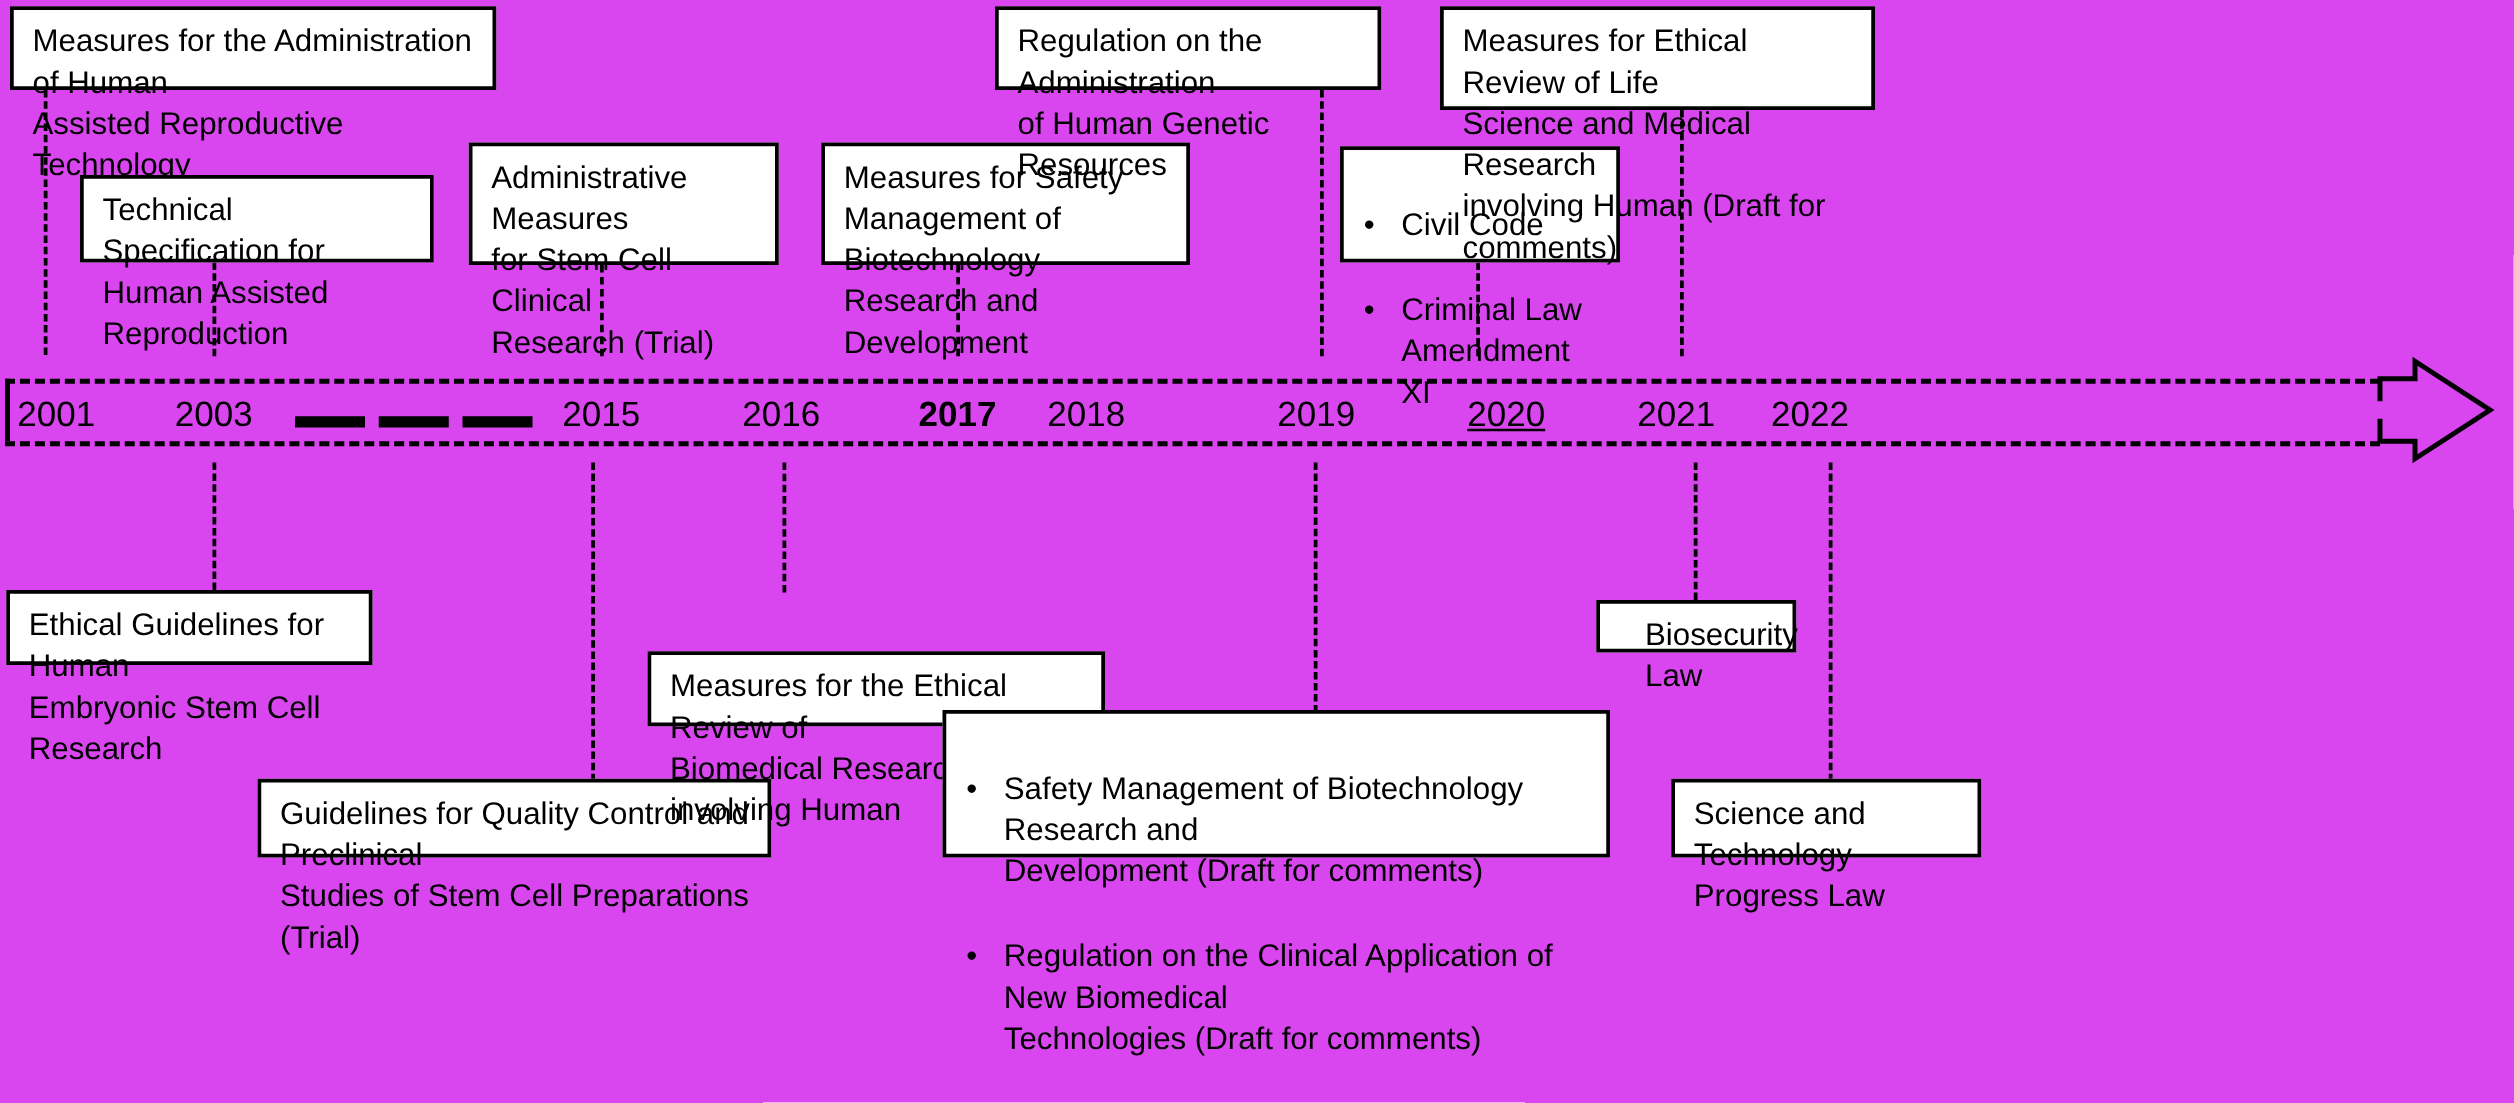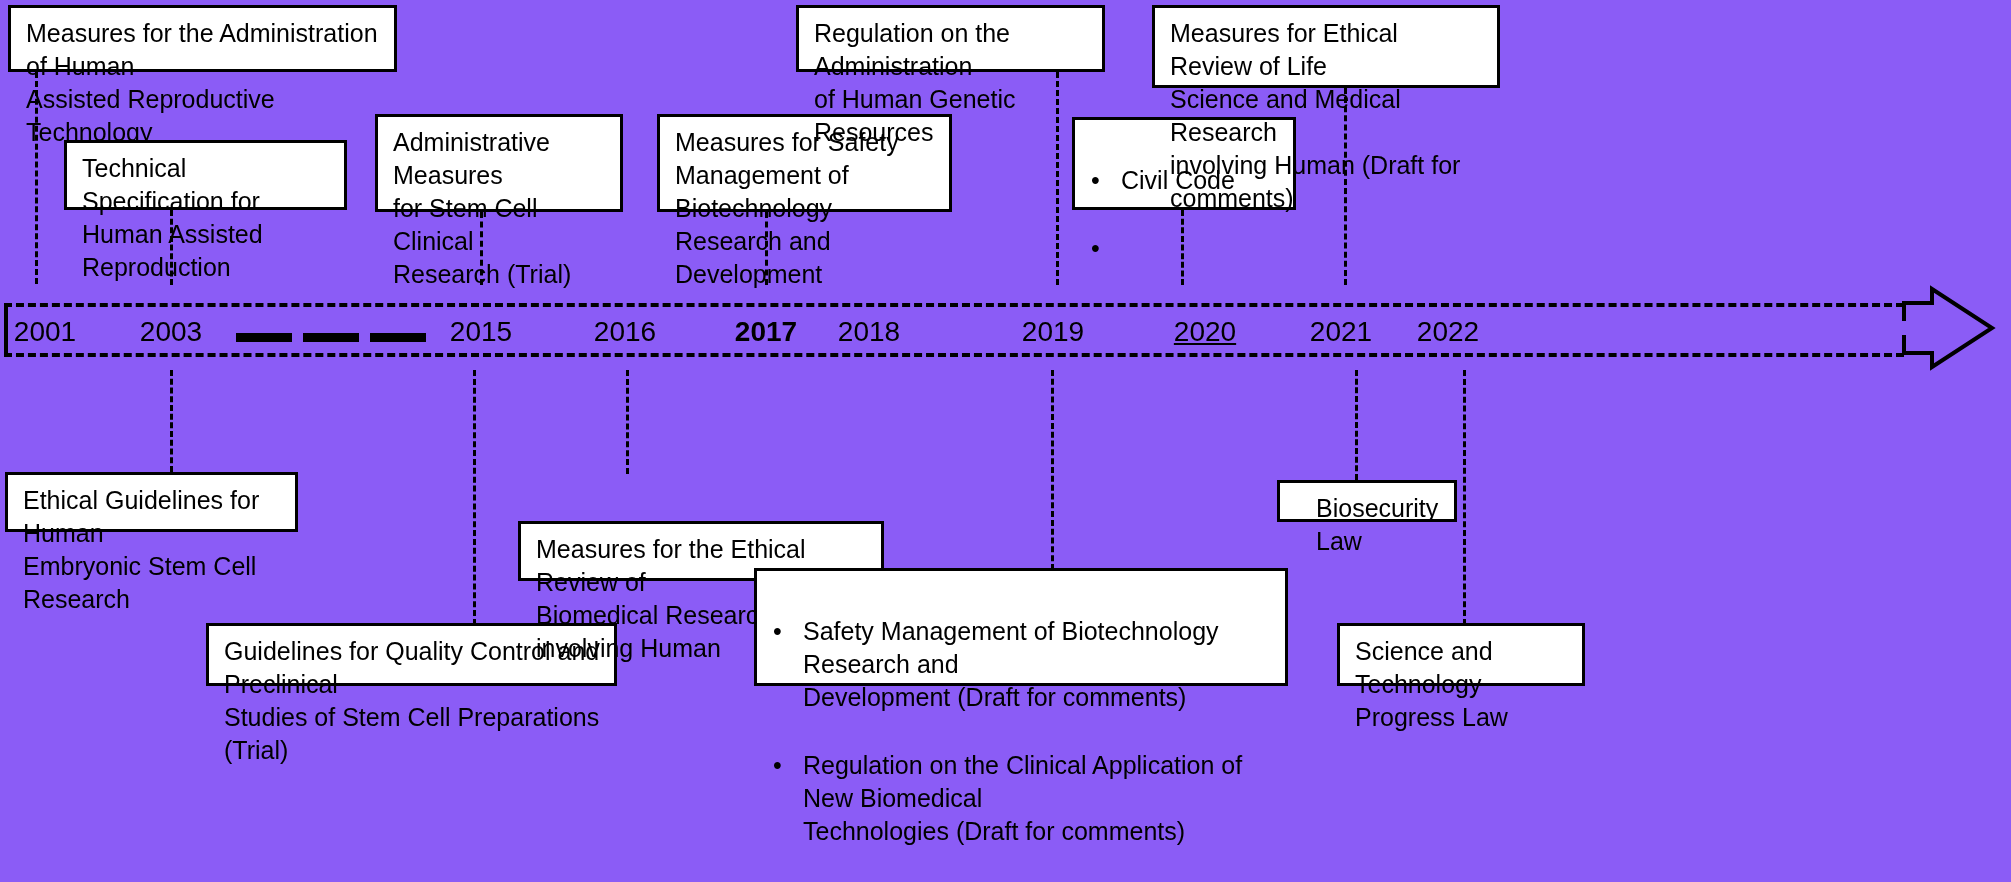--- a/index.html
+++ b/index.html
@@ -5,21 +5,21 @@
 <style>
   html, body {
     margin: 0;
     padding: 0;
     background: #ffffff;
   }
   #canvas {
     position: relative;
     width: 2011px;
     height: 882px;
-    background: #8b5cf6;
+    background: #d946ef;
     font-family: "Liberation Sans", sans-serif;
     color: #000000;
     overflow: hidden;
   }
 
   
   .evt-box {
     position: absolute;
     box-sizing: border-box;
     border: 3px solid #000000;
@@ -122,20 +122,22 @@
   <div class="evt-box" style="left:796px; top:5px; width:309px; height:67px;">Regulation on the Administration
 of Human Genetic Resources</div>
 
   <div class="evt-box bullets" style="left:1072px; top:117px; width:224px; height:93px;">
     <div class="bullet-row">
       <span class="bullet-dot">•</span>
       <span class="bullet-text">Civil Code</span>
     </div>
     <div class="bullet-row">
       <span class="bullet-dot">•</span>
+      <span class="bullet-text">Criminal Law
+Amendment XI</span>
     </div>
   </div>
 
   <div class="evt-box" style="left:1152px; top:5px; width:348px; height:83px;">Measures for Ethical Review of Life
 Science and Medical Research
 involving Human (Draft for comments)</div>
 
   <div class="axis-cap" style="left:4px; top:303px; height:50px;"></div>
   <div class="axis-line" style="left:4px; top:303px; width:1900px;"></div>
   <div class="axis-line" style="left:4px; top:353px; width:1900px;"></div>
@@ -181,18 +183,18 @@
       <span class="bullet-text">Safety Management of Biotechnology Research and
 Development (Draft for comments)</span>
     </div>
     <div class="bullet-row">
       <span class="bullet-dot">•</span>
       <span class="bullet-text">Regulation on the Clinical Application of New Biomedical
 Technologies (Draft for comments)</span>
     </div>
   </div>
 
-  <div class="evt-box" style="left:1277px; top:480px; width:180px; height:42px;padding-left:36px;">Biosecurity Law</div>
+  <div class="evt-box" style="left:1277px; top:480px; width:160px; height:42px;padding-left:36px;">Biosecurity Law</div>
 
   <div class="evt-box" style="left:1337px; top:623px; width:248px; height:63px;">Science and Technology
 Progress Law</div>
 
 </div>
 
 </body></html>

